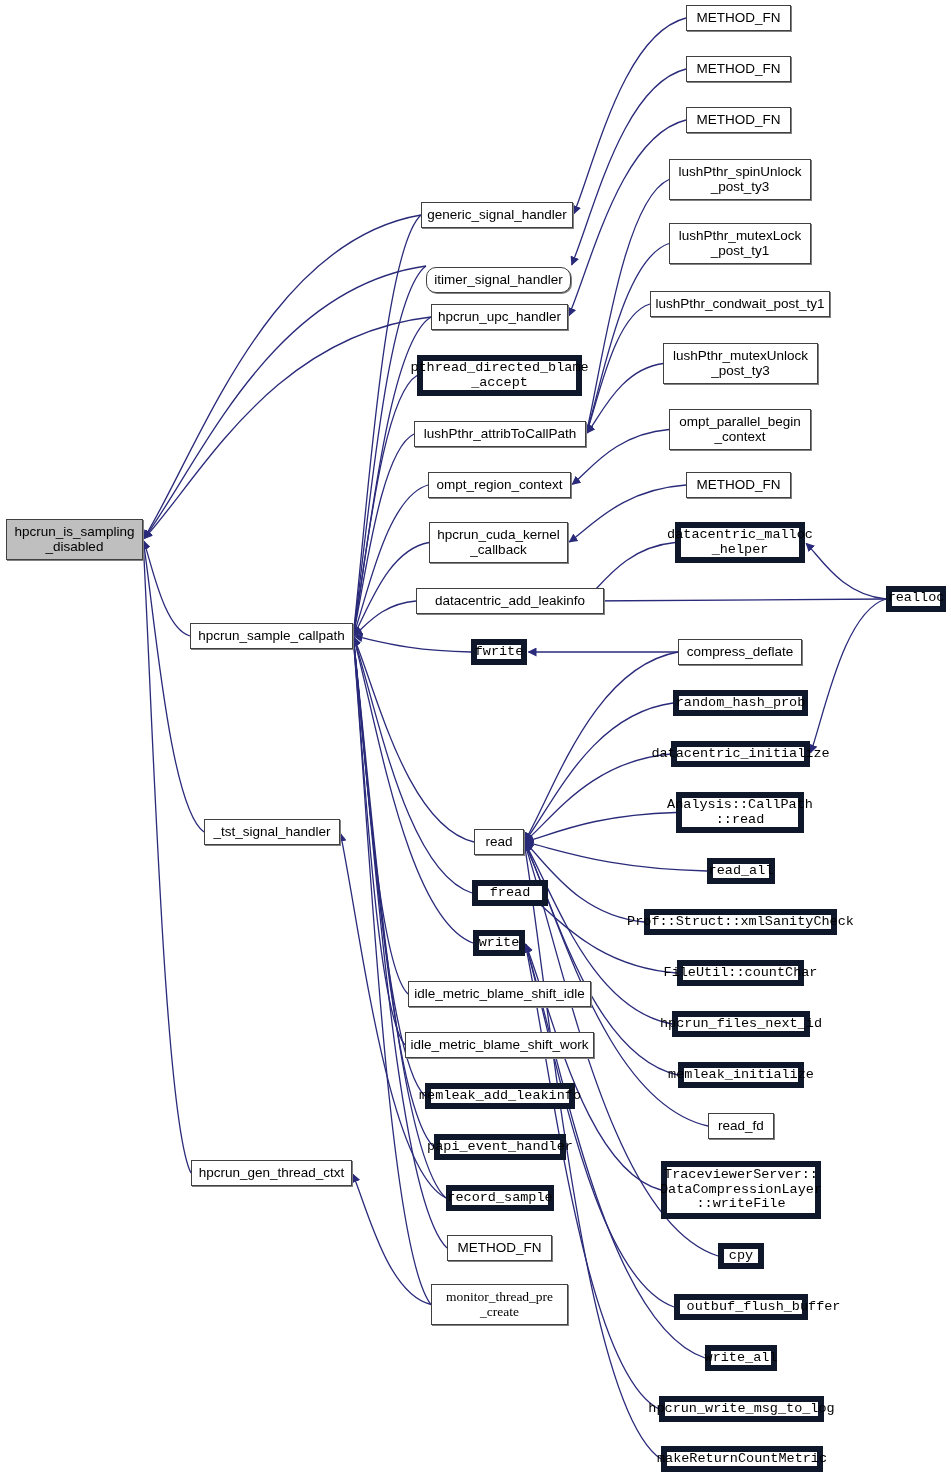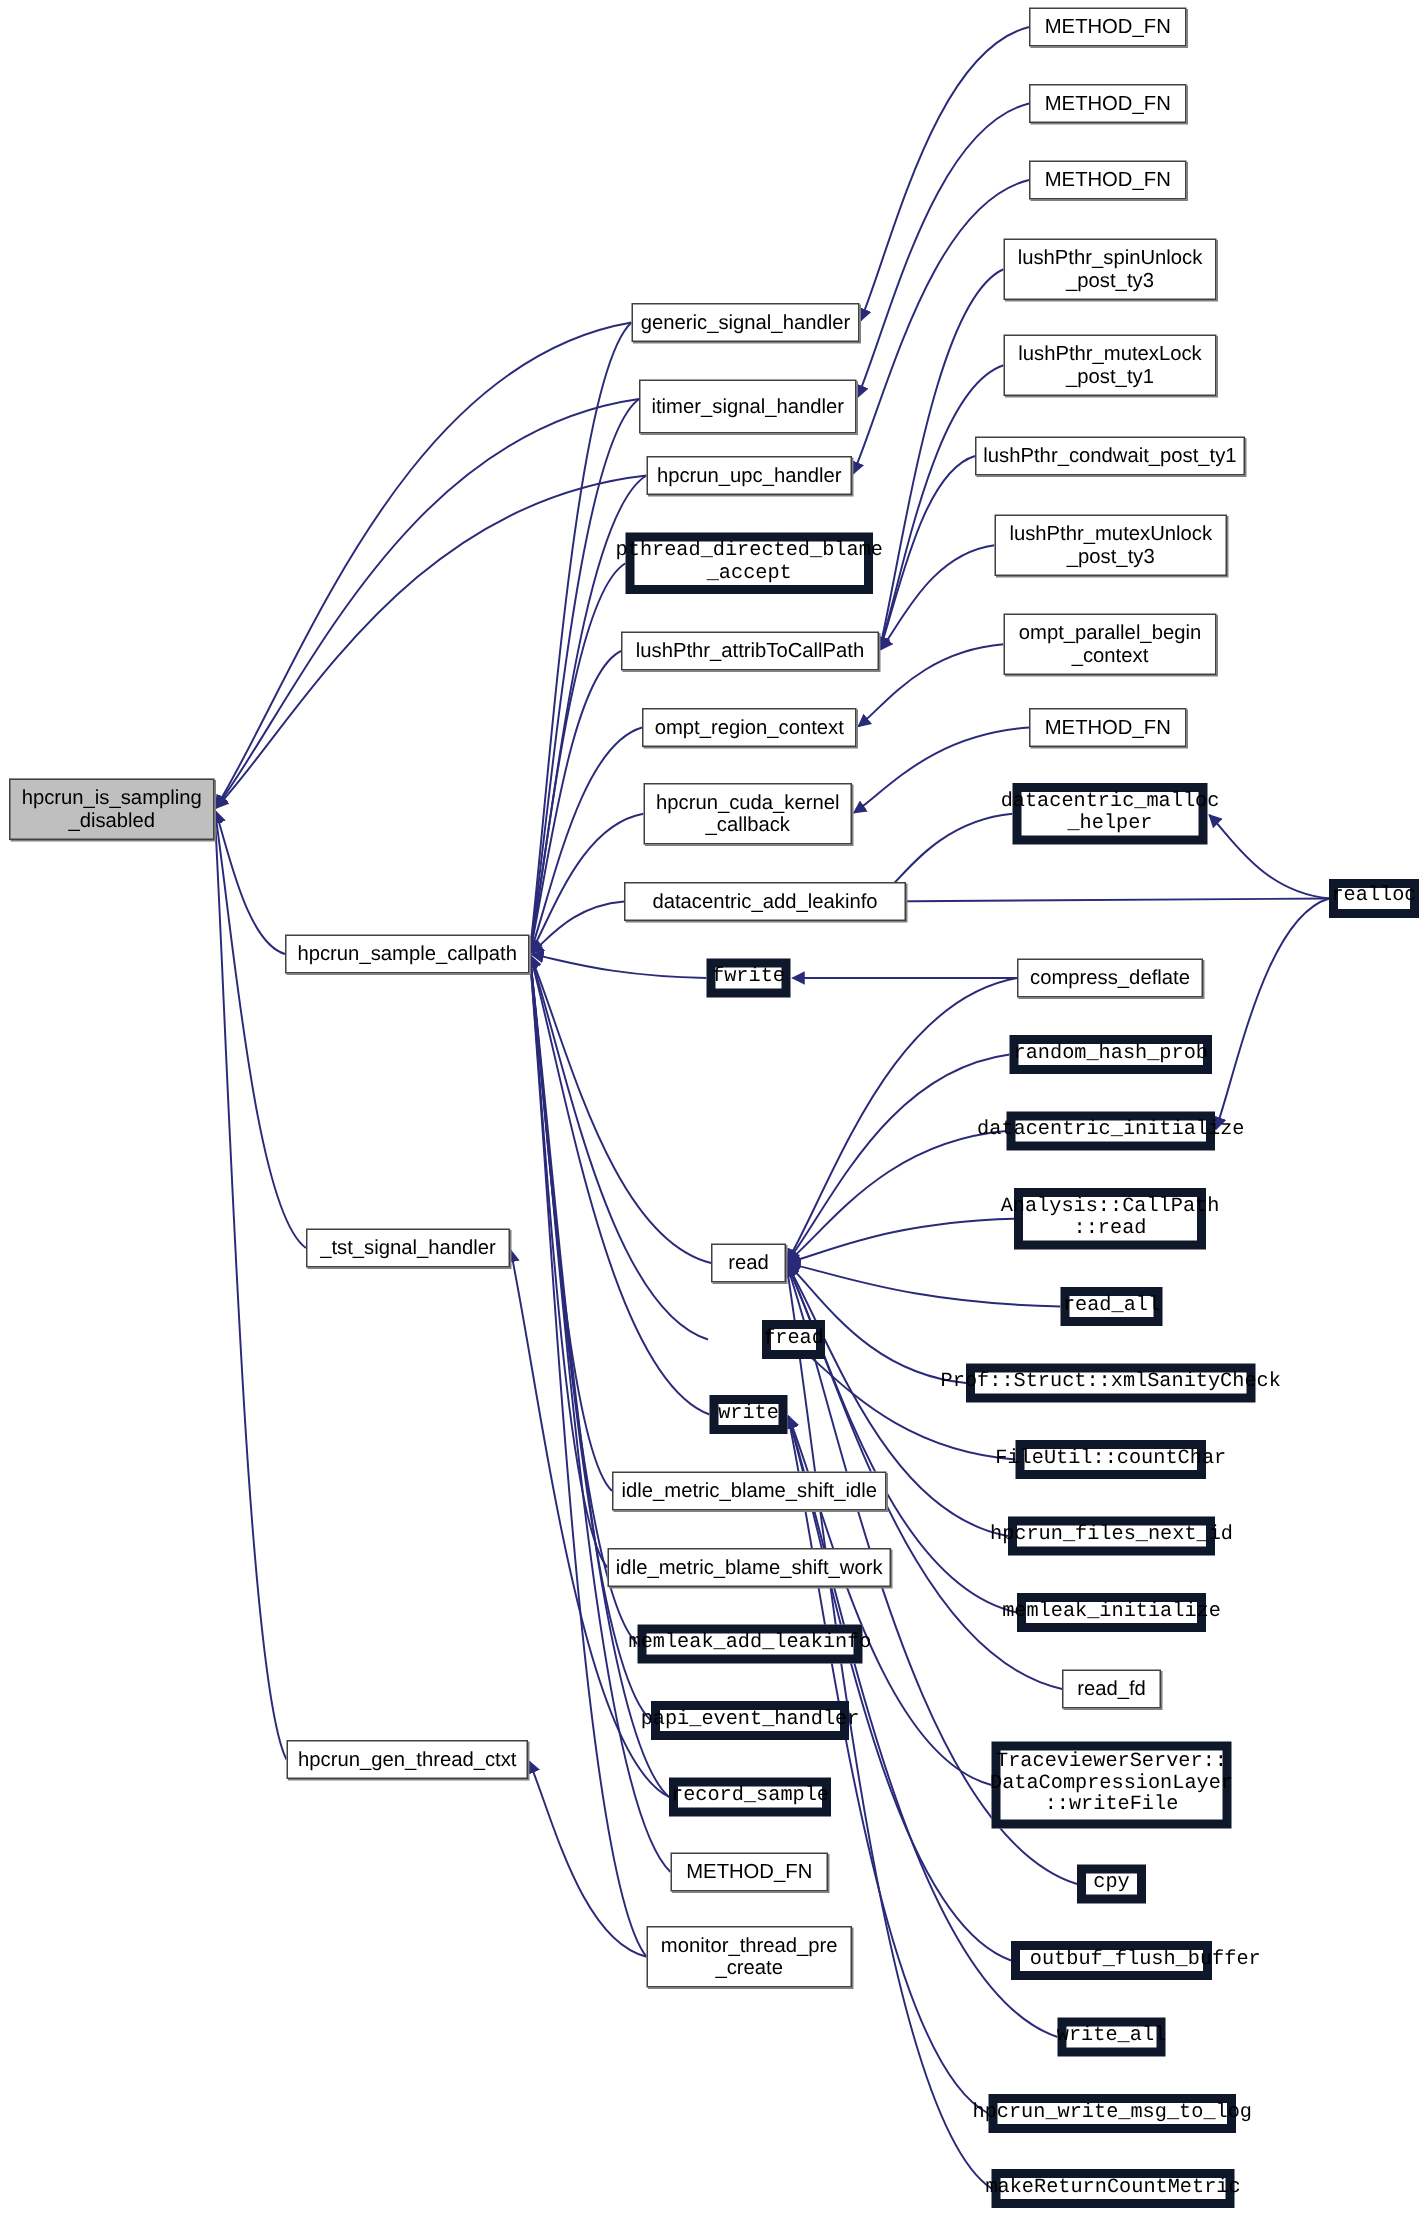--- a/index.html
+++ b/index.html
@@ -170,21 +170,21 @@
       </div>
       <div class="node red" style="left: 659px; top: 1396px; width: 165px; height: 26px; align-items: center;">
         <span>hpcrun_write_msg_to_log</span>
       </div>
       <div class="node red" style="left: 661px; top: 1446px; width: 162px; height: 26px;">
         <span>makeReturnCountMetric</span>
       </div>
       <div class="node black" style="left: 421px; top: 202px; width: 152px; height: 26px;">
         <span>generic_signal_handler</span>
       </div>
-      <div class="node black" style="left: 426px; top: 253px; width: 145px; height: 36px;">
+      <div class="node black" style="left: 426px; top: 267px; width: 145px; height: 26px; border-radius: 10px;">
         <span>itimer_signal_handler</span>
       </div>
       <div class="node black" style="left: 431px; top: 304px; width: 137px; height: 26px;">
         <span>hpcrun_upc_handler</span>
       </div>
       <div class="node red" style="left: 417px; top: 355px; width: 165px; height: 41px;">
         <span>pthread_directed_blame
 _accept</span>
       </div>
       <div class="node black" style="left: 414px; top: 421px; width: 172px; height: 26px;">
@@ -199,21 +199,21 @@
       </div>
       <div class="node black" style="left: 416px; top: 588px; width: 188px; height: 26px;">
         <span>datacentric_add_leakinfo</span>
       </div>
       <div class="node red" style="left: 471px; top: 639px; width: 56px; height: 26px;">
         <span>fwrite</span>
       </div>
       <div class="node black" style="left: 474px; top: 829px; width: 50px; height: 26px;">
         <span>read</span>
       </div>
-      <div class="node red" style="left: 472px; top: 880px; width: 42px; height: 26px; margin-left: 36px;">
+      <div class="node red" style="left: 472px; top: 880px; width: 76px; height: 26px;">
         <span>fread</span>
       </div>
       <div class="node red" style="left: 473px; top: 930px; width: 52px; height: 26px;">
         <span>write</span>
       </div>
       <div class="node black" style="left: 408px; top: 981px; width: 183px; height: 26px;">
         <span>idle_metric_blame_shift_idle</span>
       </div>
       <div class="node black" style="left: 405px; top: 1032px; width: 189px; height: 26px;">
         <span>idle_metric_blame_shift_work</span>
@@ -223,21 +223,21 @@
       </div>
       <div class="node red" style="left: 434px; top: 1134px; width: 132px; height: 26px;">
         <span>papi_event_handler</span>
       </div>
       <div class="node red" style="left: 446px; top: 1185px; width: 108px; height: 26px;">
         <span>record_sample</span>
       </div>
       <div class="node black" style="left: 447px; top: 1235px; width: 105px; height: 26px;">
         <span>METHOD_FN</span>
       </div>
-      <div class="node black" style="left: 431px; top: 1284px; width: 137px; height: 41px;">
+      <div class="node black" style="left: 431px; top: 1284px; width: 137px; height: 41px; font-family: Liberation Serif, serif;">
         <span>monitor_thread_pre
 _create</span>
       </div>
       <div class="node black" style="left: 190px; top: 623px; width: 163px; height: 26px;">
         <span>hpcrun_sample_callpath</span>
       </div>
       <div class="node black" style="left: 204px; top: 819px; width: 136px; height: 26px;">
         <span>_tst_signal_handler</span>
       </div>
       <div class="node black" style="left: 191px; top: 1160px; width: 161px; height: 26px;">

